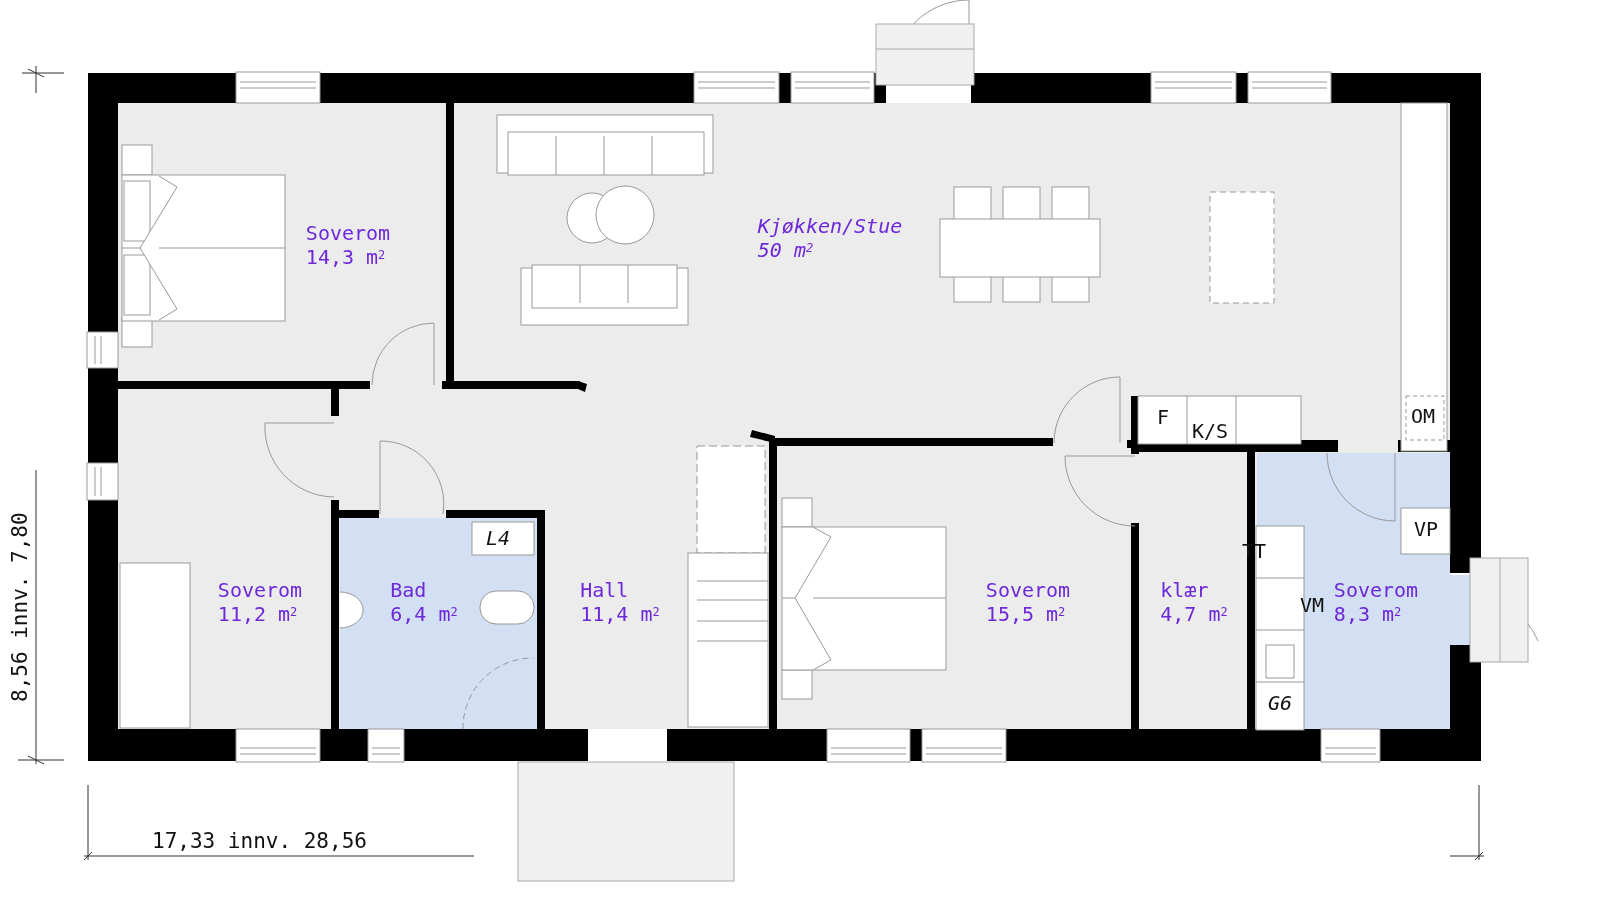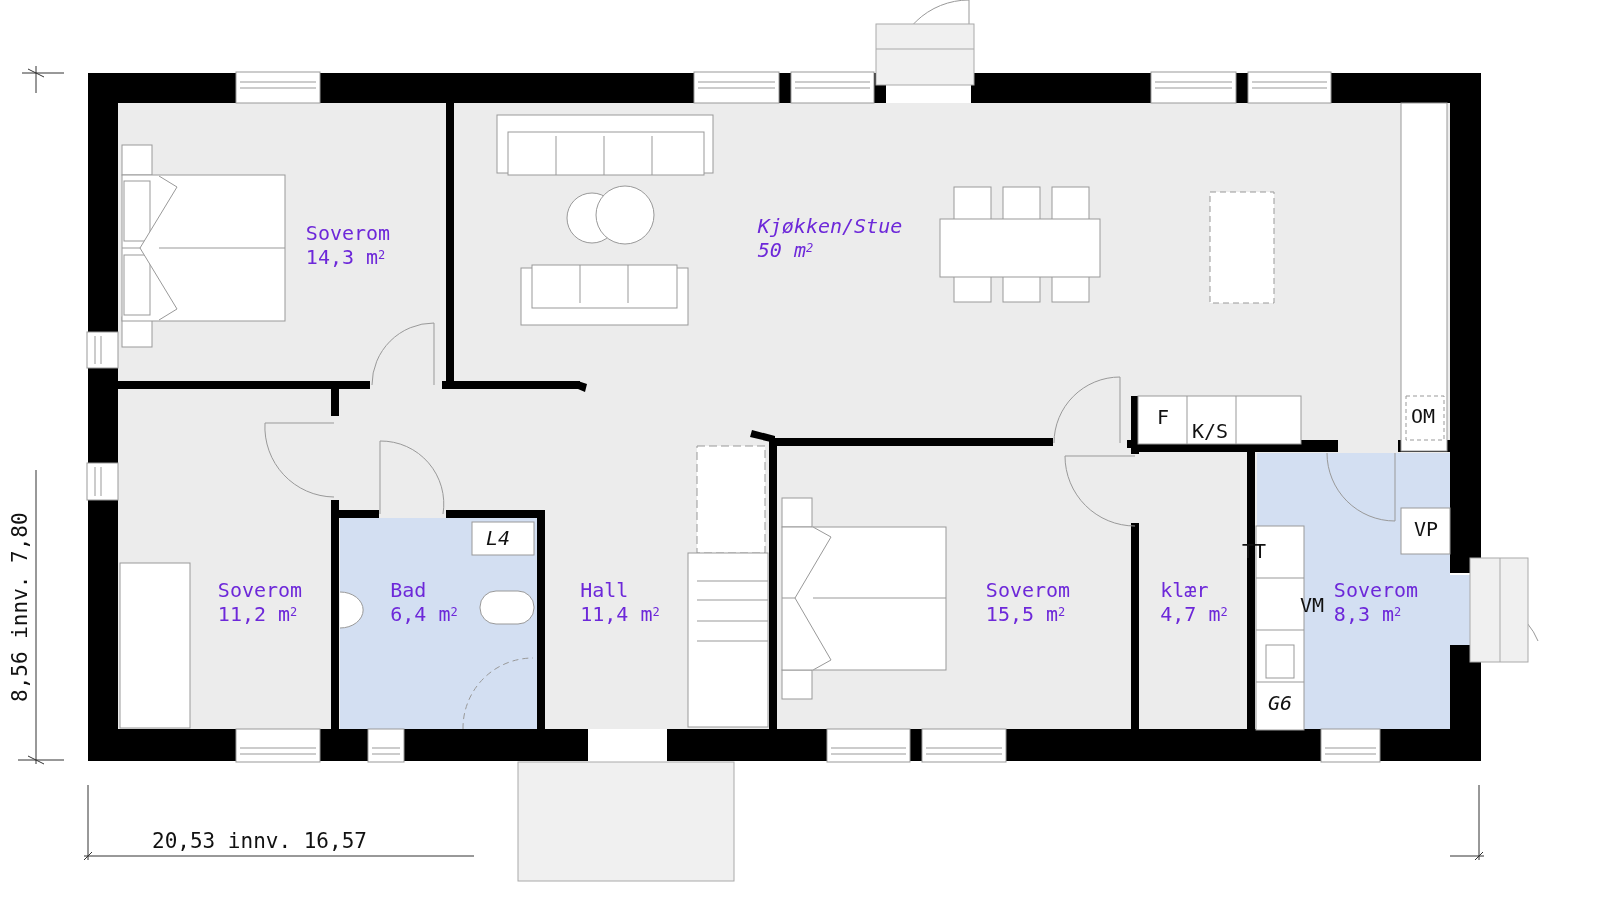--- a/index.html
+++ b/index.html
@@ -242,14 +242,14 @@
 
 <div class="fx" style="left:498px;top:538px;font-style:italic;">L4</div>
 <div class="fx" style="left:1163px;top:417px;">F</div>
 <div class="fx" style="left:1210px;top:431px;">K/S</div>
 <div class="fx" style="left:1423px;top:416px;">OM</div>
 <div class="fx" style="left:1426px;top:529px;">VP</div>
 <div class="fx" style="left:1244px;top:551px;margin-left:10px;">TT</div>
 <div class="fx" style="left:1280px;top:605px;margin-left:32px;">VM</div>
 <div class="fx" style="left:1280px;top:703px;font-style:italic;">G6</div>
 
-<div class="dim" style="left:152px;top:829px;">20,53 innv. 16,57</div>
+<div class="dim" style="left:152px;top:829px;">17,33 innv. 28,56</div>
 <div class="dim dimv" style="left:8px;top:702px;">8,56 innv. 7,80</div>
 
 </body></html>

